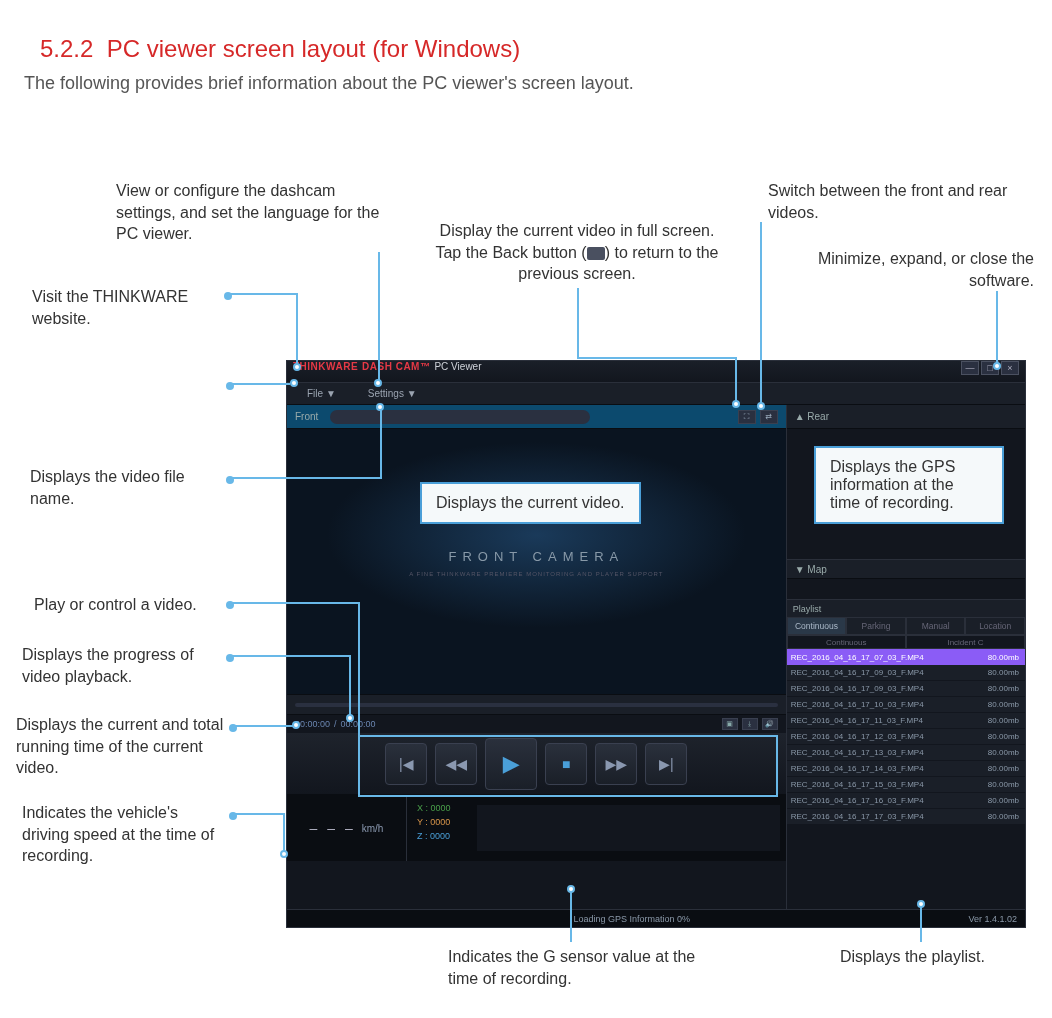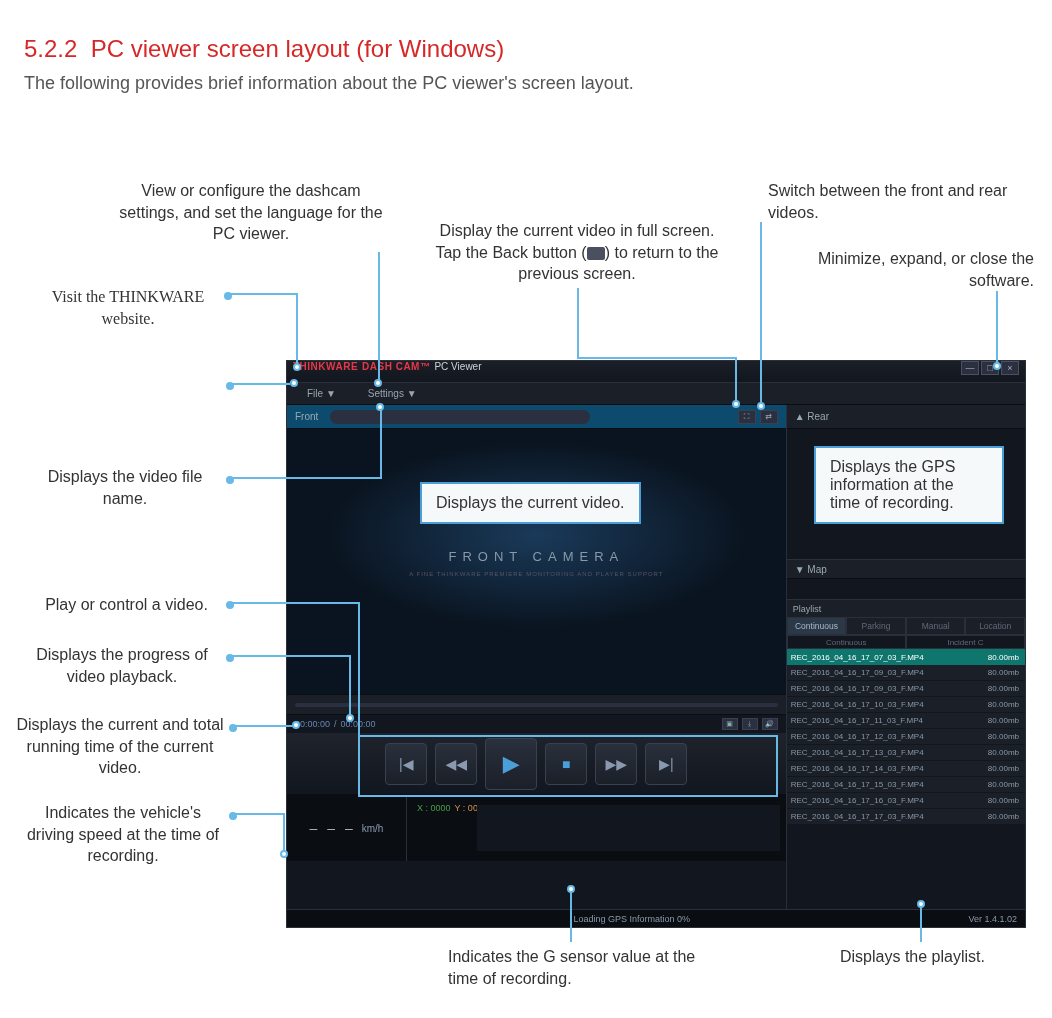--- a/index.html
+++ b/index.html
@@ -8,41 +8,41 @@
   width: 1052px;
   height: 1018px;
   background: #fff;
   color: #333;
   position: relative;
 }
 .section-title {
   font-size: 24px;
   color: #d62828;
   font-weight: 400;
-  padding: 35px 0 0 24px;
+  padding: 35px 0 0 40px;
 }
 .section-subtitle {
   font-size: 18px;
   color: #555;
   padding: 10px 0 0 24px;
 }
 .diagram {
   position: absolute;
   top: 150px;
   left: 0;
   width: 1052px;
   height: 850px;
 }
 .callout {
   position: absolute;
   font-size: 16px;
   color: #333;
   line-height: 1.35;
 }
-.callout.right { text-align: center; }
+.callout.right { text-align: left; }
 .callout.left { text-align: left; }
 
 
 .app {
   position: absolute;
   left: 286px;
   top: 210px;
   width: 740px;
   height: 568px;
   background: #12161e;
@@ -191,21 +191,21 @@
   gap: 6px;
   border-right: 1px solid #2a2f3a;
 }
 .speed-dashes { color: #aab; font-size: 14px; letter-spacing: 3px; }
 .speed-unit { color: #8a98b0; font-size: 10px; }
 .gsensor-box {
   flex: 1;
   background: #0a0d12;
   padding: 8px 10px;
   display: flex;
-  flex-direction: row;
+  flex-direction: column;
   gap: 4px;
   font-size: 9px;
   position: relative;
 }
 .gsensor-graph {
   position: absolute;
   left: 70px; right: 6px; top: 10px; bottom: 10px;
   background: #12161e;
 }
 .gx { color: #4a9f4a; }
@@ -284,21 +284,21 @@
   flex: 1;
   overflow: hidden;
 }
 .playlist-item {
   height: 16px;
   display: flex;
   font-size: 8px;
   align-items: center;
   padding: 0 2px;
 }
-.playlist-item.selected { background: #0f766e; color: #fff; }
+.playlist-item.selected { background: #8b5cf6; color: #fff; }
 .playlist-item:not(.selected) { background: #1a1f28; color: #8a98a8; border-bottom: 1px solid #12161e; }
 .playlist-fname { flex: 1; padding-left: 2px; overflow: hidden; white-space: nowrap; }
 .playlist-size { width: 48px; text-align: right; padding-right: 4px; }
 
 .statusbar {
   height: 18px;
   background: #0a0d12;
   display: flex;
   align-items: center;
   padding: 0 8px;
@@ -342,21 +342,21 @@
 <body>
 
 <h2 class="section-title">
   <span>5.2.2</span>&nbsp;&nbsp;<span>PC viewer screen layout (for Windows)</span>
 </h2>
 <p class="section-subtitle">The following provides brief information about the PC viewer's screen layout.</p>
 
 <div class="diagram">
 
   <div class="callout right" style="left:116px; top:30px; width:270px;">View or configure the dashcam settings, and set the language for the PC viewer.</div>
-  <div class="callout right" style="left:38px; top:136px; width:180px;font-family:Liberation Serif, serif;">Visit the THINKWARE website.</div>
+  <div class="callout right" style="left:32px; top:136px; width:180px;">Visit the THINKWARE website.</div>
   <div class="callout right" style="left:30px; top:316px; width:190px;">Displays the video file name.</div>
   <div class="callout right" style="left:34px; top:444px; width:185px;">Play or control a video.</div>
   <div class="callout right" style="left:22px; top:494px; width:200px;">Displays the progress of video playback.</div>
   <div class="callout right" style="left:16px; top:564px; width:208px;">Displays the current and total running time of the current video.</div>
   <div class="callout right" style="left:22px; top:652px; width:202px;">Indicates the vehicle's driving speed at the time of recording.</div>
 
   <div class="callout" style="left:432px; top:70px; width:290px; text-align:center;">
     <span>Display the current video in full screen. Tap the Back button (</span><span style="display:inline-block;width:18px;height:13px;background:#4a5060;vertical-align:middle;border-radius:2px;"></span><span>) to return to the previous screen.</span>
   </div>
   <div class="callout left" style="left:768px; top:30px; width:240px;">Switch between the front and rear videos.</div>

